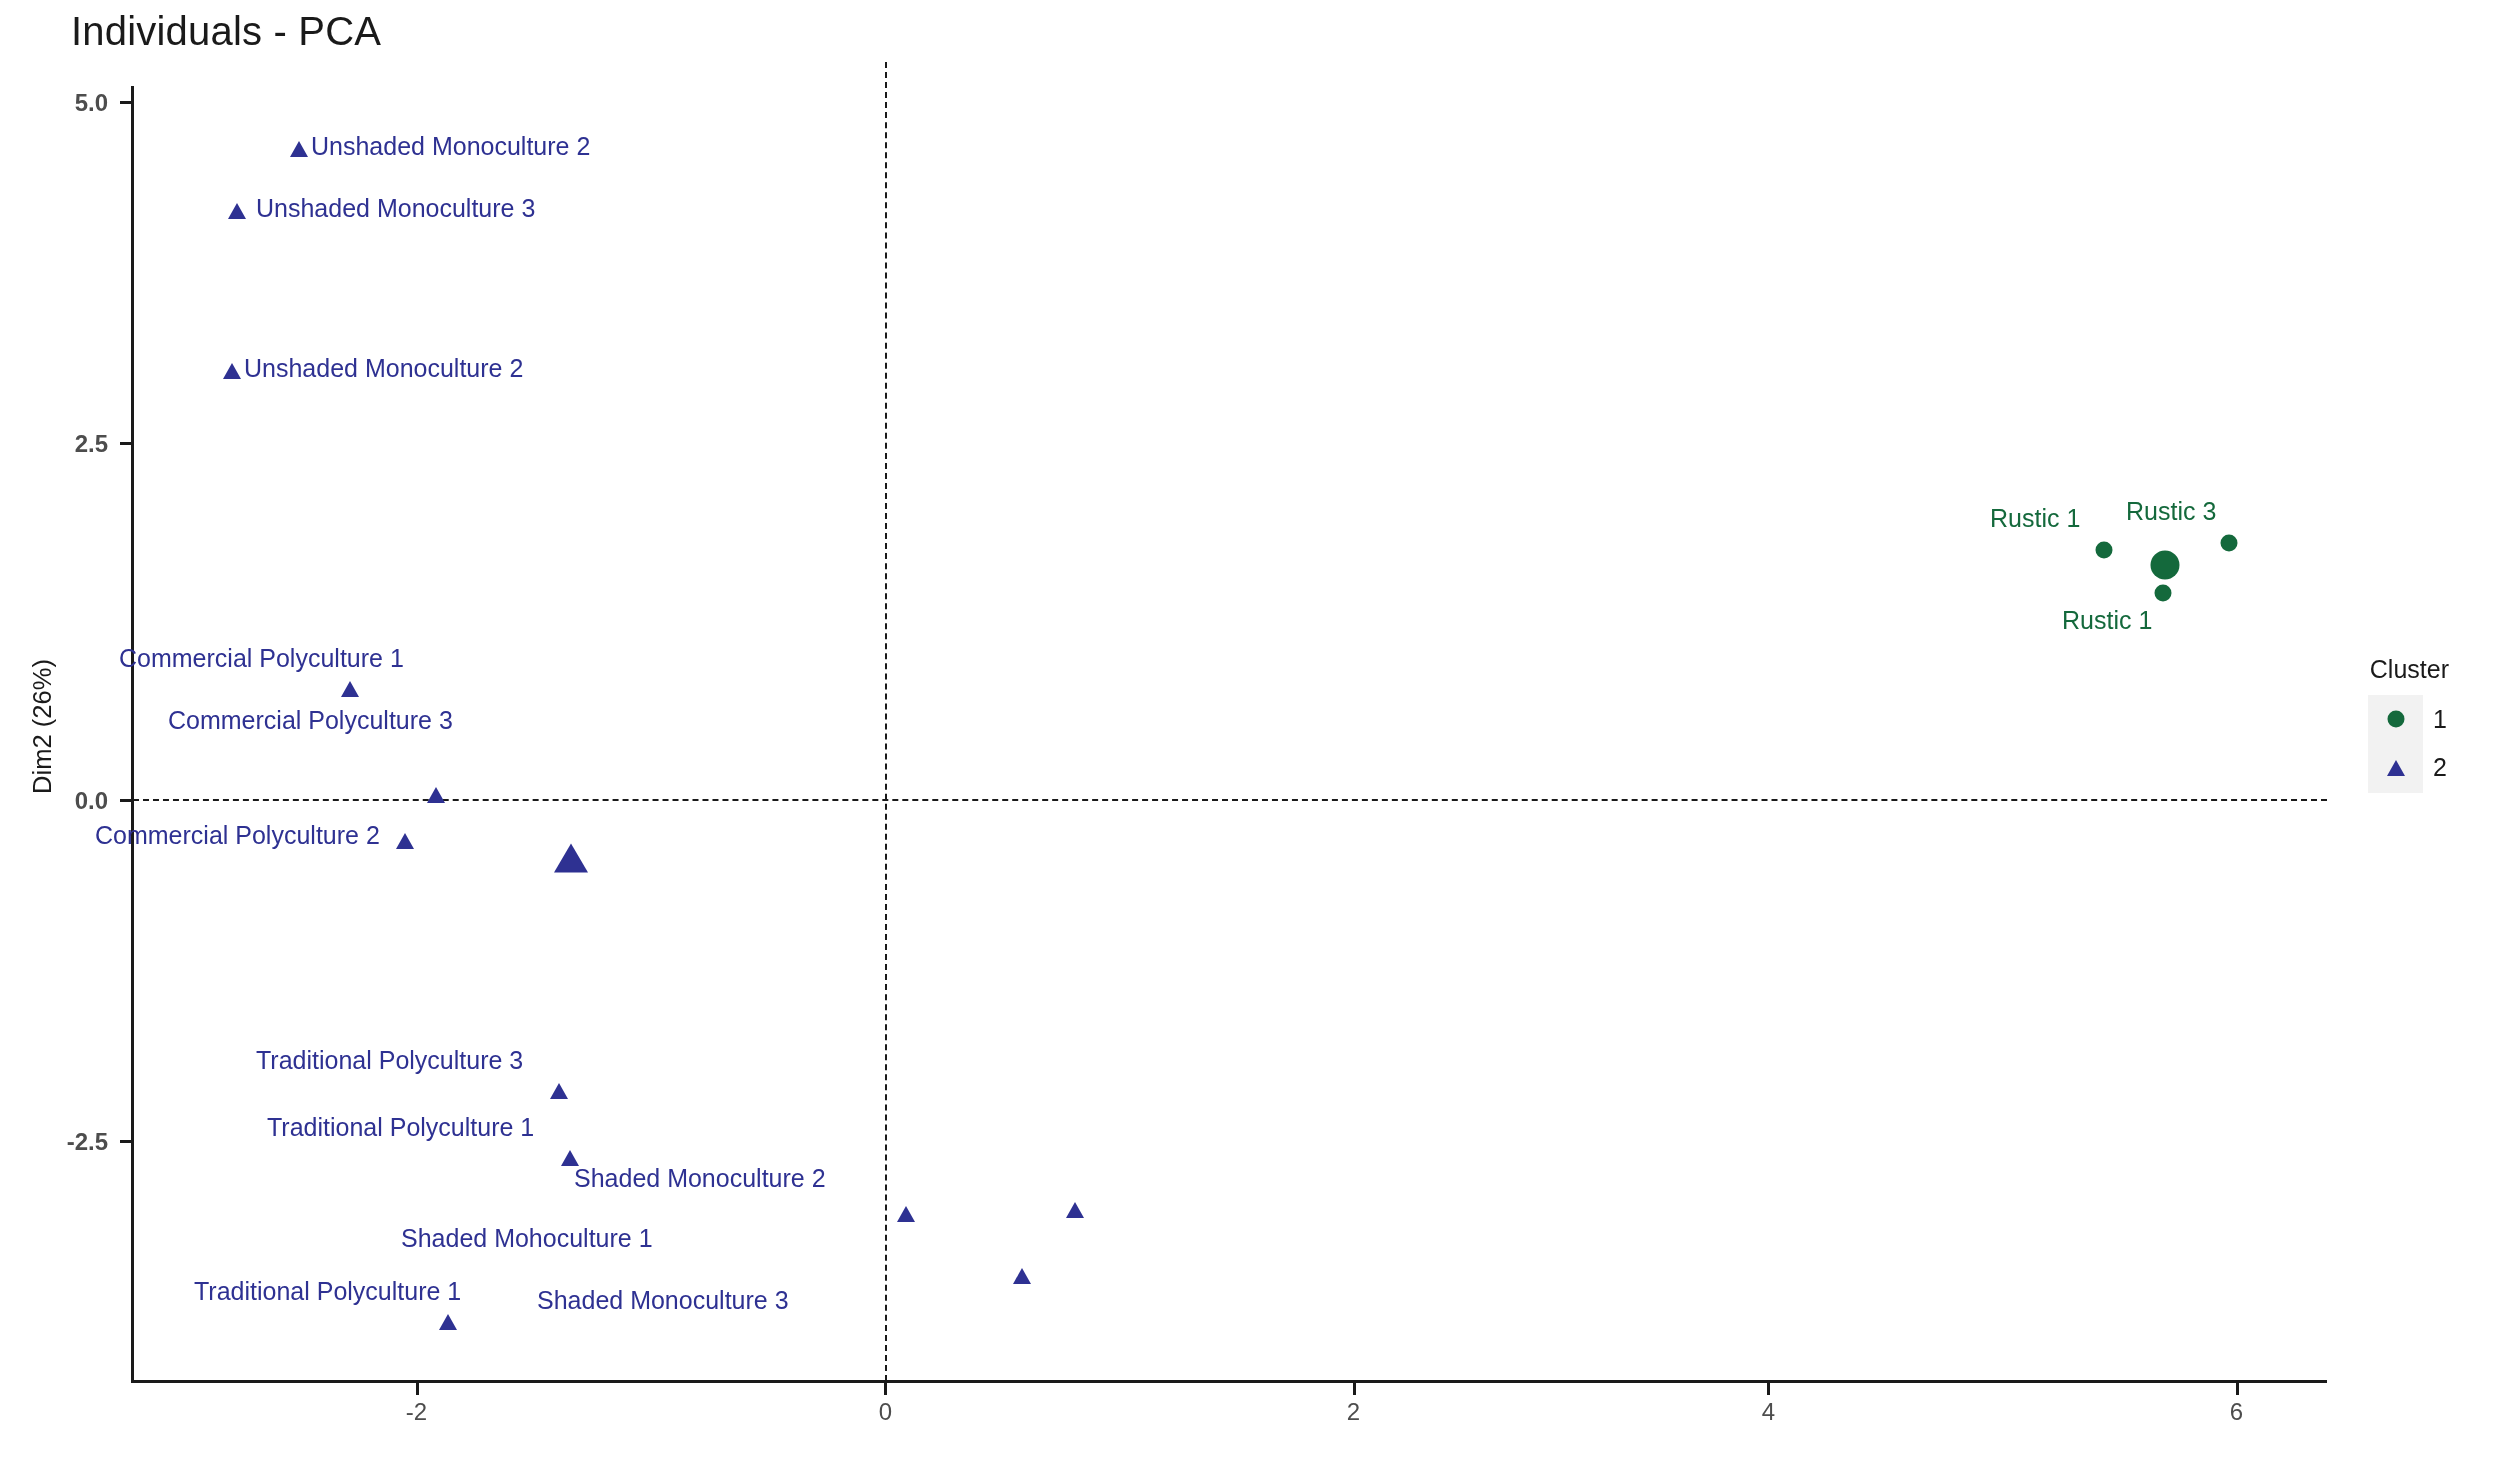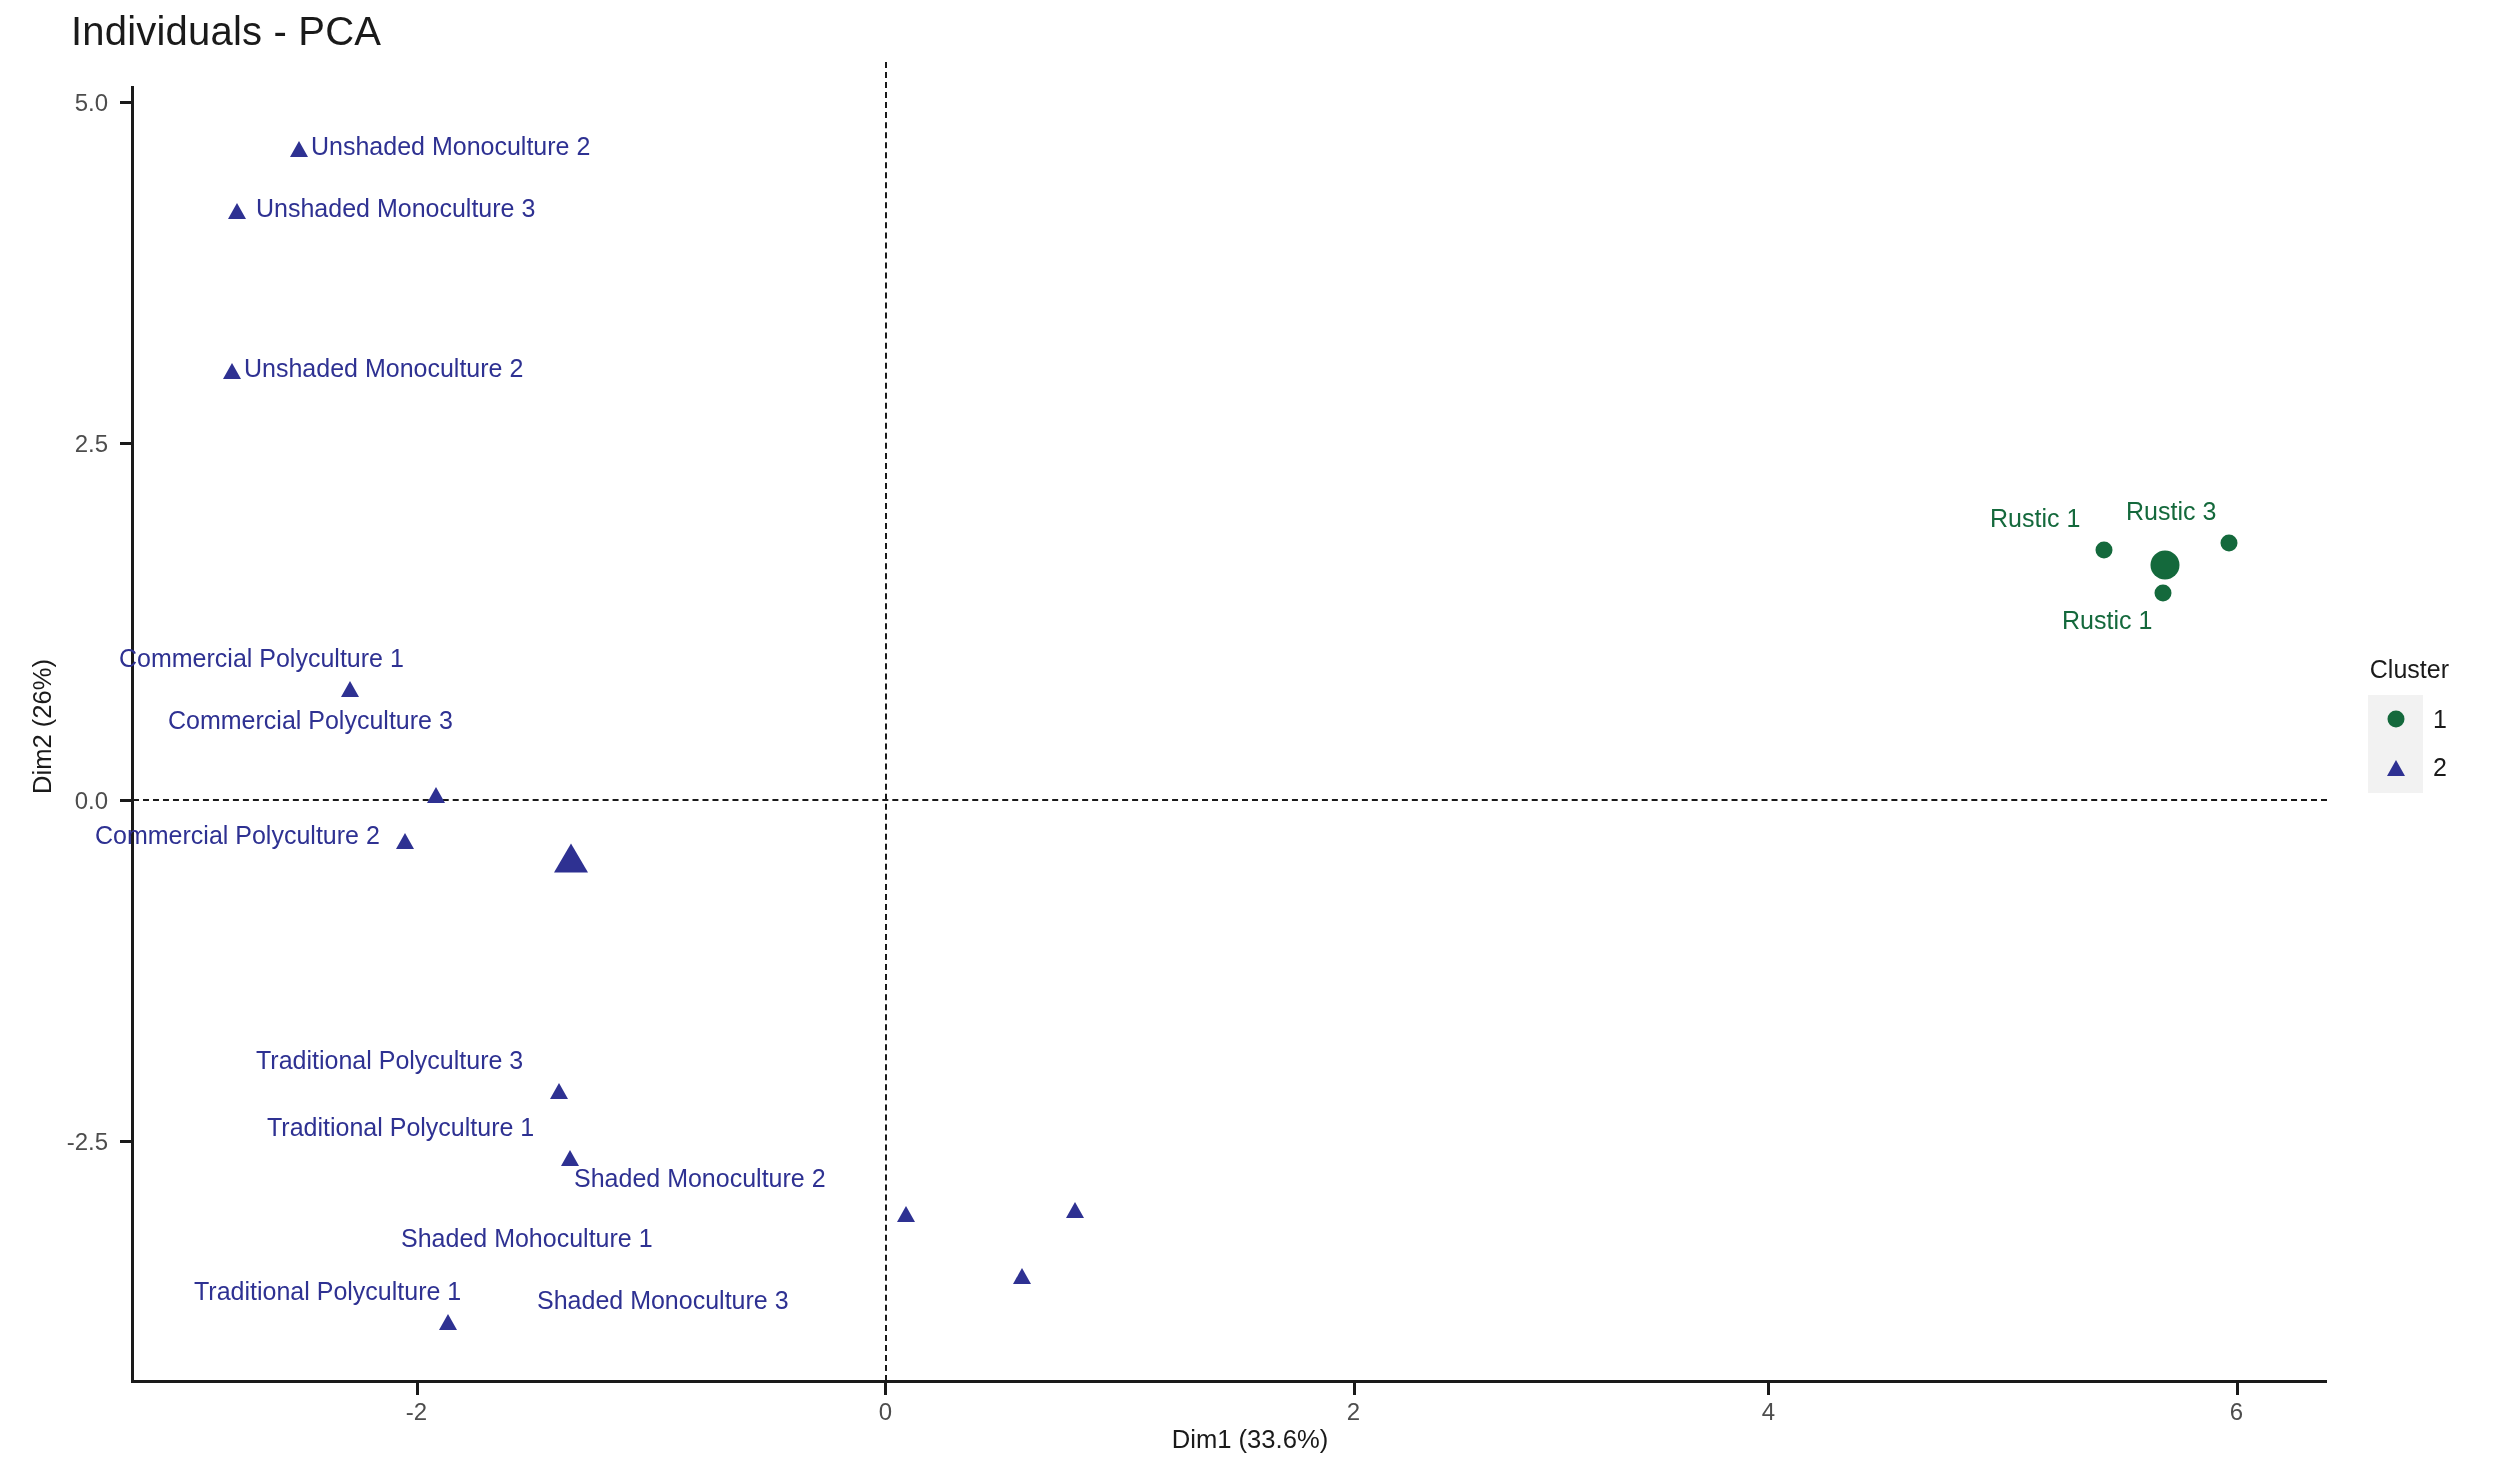--- a/index.html
+++ b/index.html
@@ -13,21 +13,21 @@
          letter-spacing:0.2px;white-space:nowrap;}
 
   
   .axis-y{position:absolute;left:131px;top:86px;width:2.6px;height:1297px;background:#1a1a1a;}
   .axis-x{position:absolute;left:133px;top:1380px;width:2194px;height:2.6px;background:#1a1a1a;}
 
   .tick-y{position:absolute;width:11.5px;height:2.6px;background:#1a1a1a;left:120px;}
   .tick-x{position:absolute;height:11.5px;width:2.6px;background:#1a1a1a;top:1383px;}
 
   .ylab{position:absolute;font-size:24px;color:#4d4d4d;text-align:right;
-        width:79px;left:29px;white-space:nowrap;}
+        width:79px;left:29px;white-space:nowrap;font-weight:bold;}
   .xlab{position:absolute;font-size:24px;color:#4d4d4d;text-align:center;
         width:71px;top:1398px;white-space:nowrap;}
 
   
   .ref-h{position:absolute;left:133px;height:0;border-top:2.6px dashed #1a1a1a;width:2194px;}
   .ref-v{position:absolute;top:62px;width:0;border-left:2.6px dashed #1a1a1a;height:1319px;}
 
   
   .axis-title-x{position:absolute;width:2500px;text-align:center;left:0;top:1425px;
                 font-size:25.6px;color:#1a1a1a;}
@@ -85,21 +85,20 @@
   <div class="tick-x" style="left:1353px"></div>
   <div class="xlab" style="left:1318px">2</div>
   <div class="tick-x" style="left:1767px"></div>
   <div class="xlab" style="left:1733px">4</div>
   <div class="tick-x" style="left:2236px"></div>
   <div class="xlab" style="left:2201px">6</div>
 
   <div class="ref-h" style="top:799px"></div>
   <div class="ref-v" style="left:885px"></div>
 
-  <div class="axis-title-x">Dim1 (33.6%)</div>
   <div class="axis-title-y">Dim2 (26%)</div>
 
   <div class="pt" style="left:299px;top:149px">
       <div class="tri"></div>
     </div>
   <div class="lbl c2" style="left:311px;top:134px">Unshaded Monoculture 2</div>
 
   <div class="pt" style="left:237px;top:211px">
       <div class="tri"></div>
     </div>

